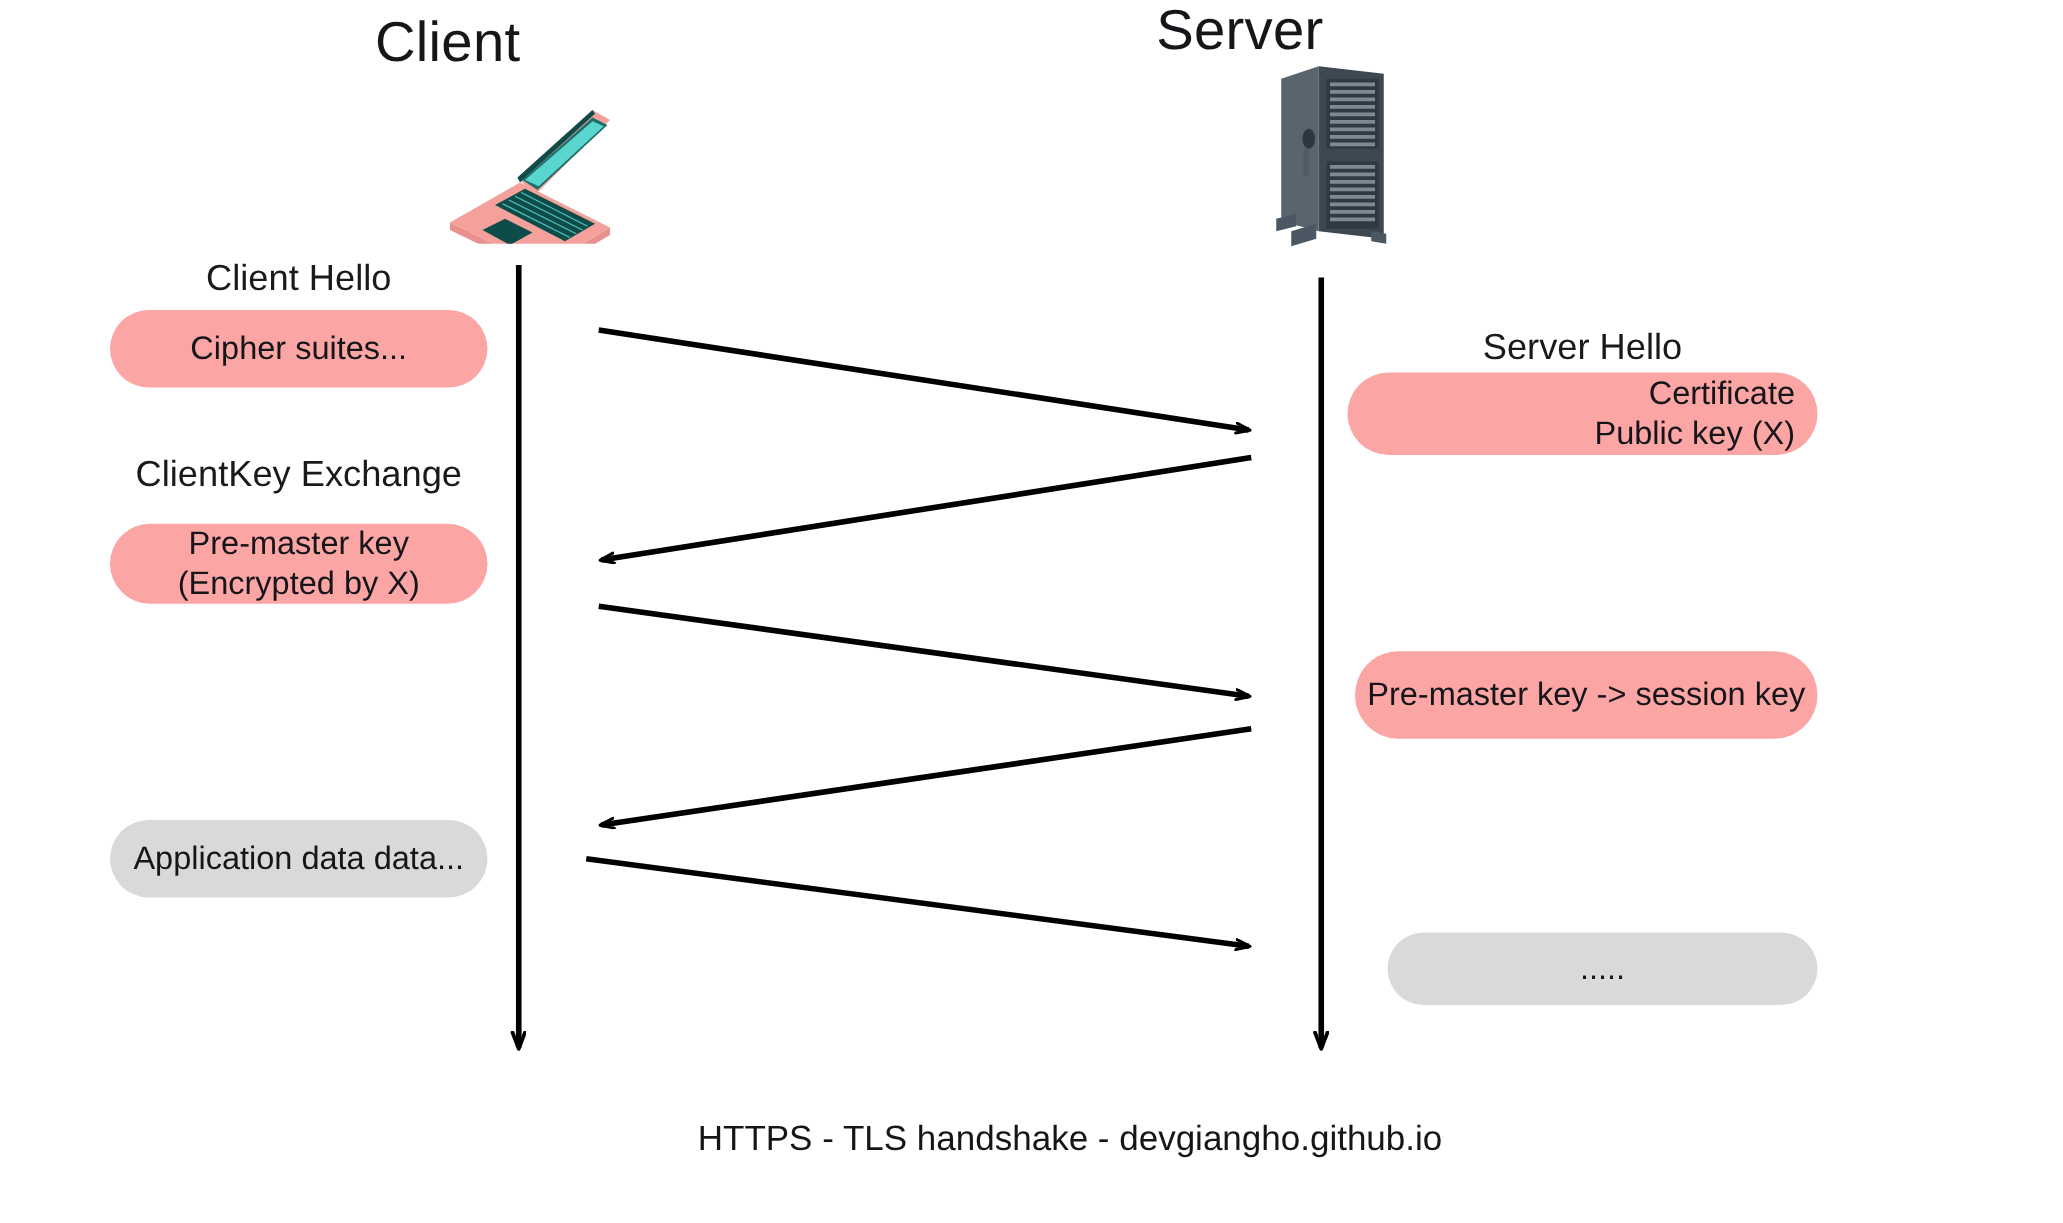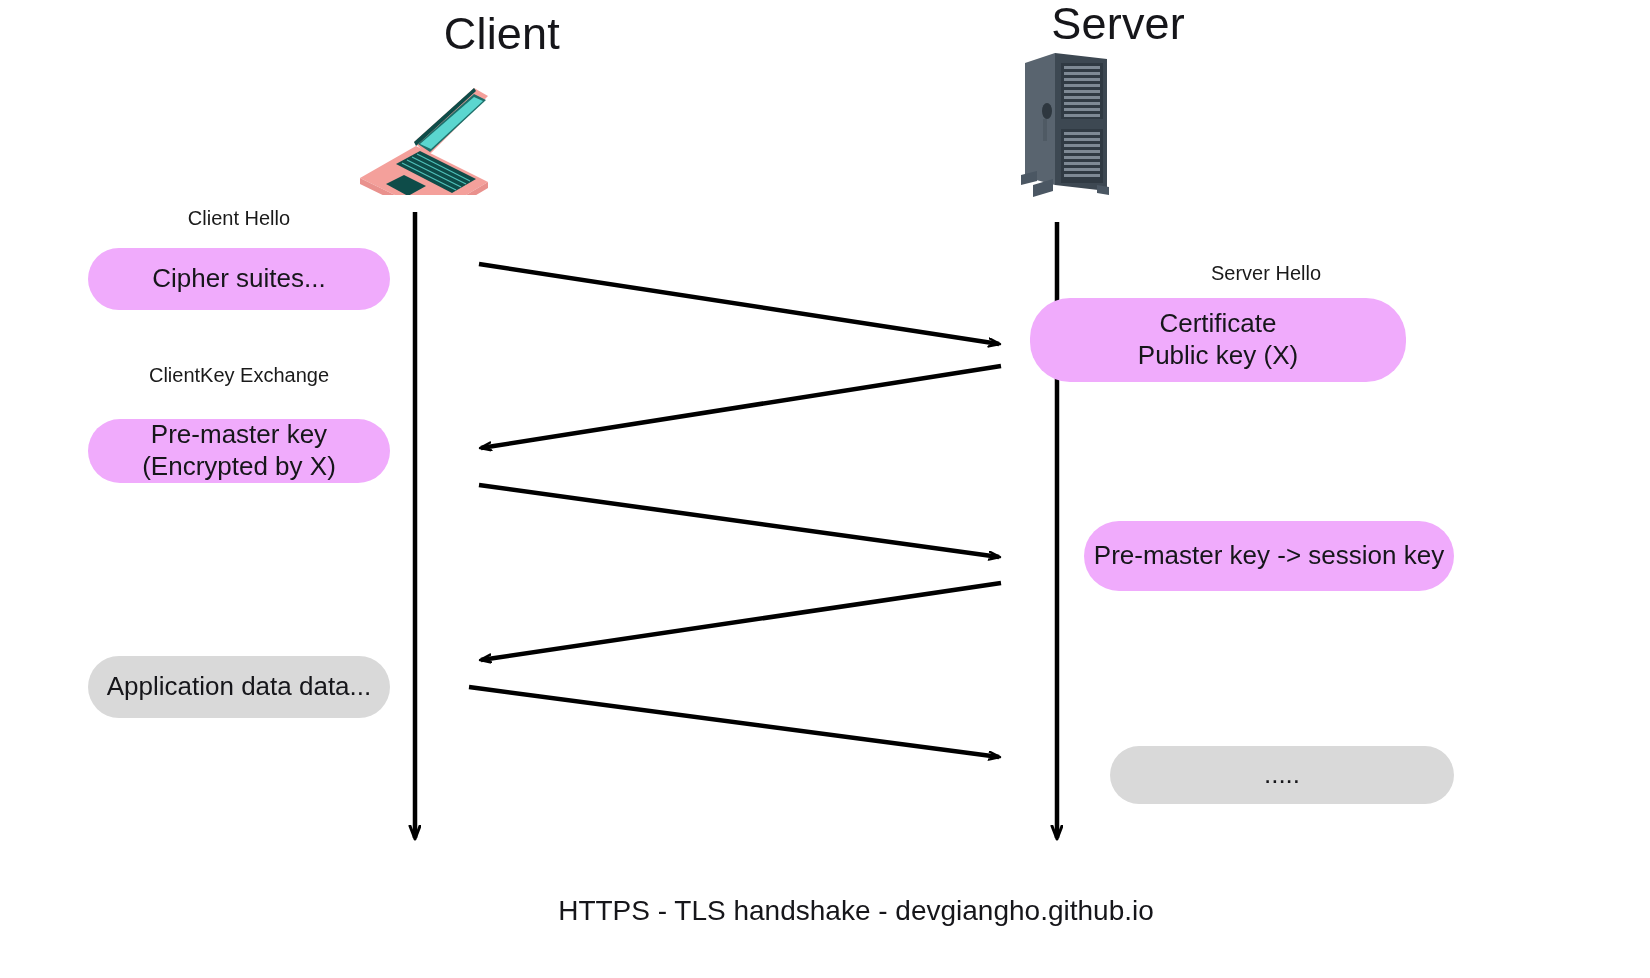--- a/index.html
+++ b/index.html
@@ -17,21 +17,21 @@
     height: 978px;
     background: #ffffff;
     overflow: hidden;
   }
   
   .actor-title {
     position: absolute;
     font-size: 45px;
     font-weight: 400;
     color: #16161a;
-    text-align: right;
+    text-align: left;
     white-space: nowrap;
     letter-spacing: 0.2px;
   }
   #client-title { left: 300px; top: 8px; width: 260px; }
   #server-title { left: 925px; top: -2px; width: 260px; }
 
   
   .icon-wrap { position: absolute; }
   #client-icon { left: 352px; top: 60px; width: 150px; height: 135px; }
   #server-icon { left: 1003px; top: 45px; width: 118px; height: 155px; }
@@ -41,42 +41,42 @@
     position: absolute;
     left: 0; top: 0;
     width: 1650px;
     height: 978px;
     pointer-events: none;
   }
 
   
   .step-label {
     position: absolute;
-    font-size: 20px;
+    font-size: 29px;
     color: #1a1a1a;
     text-align: center;
     white-space: nowrap;
   }
 
   
   .pill {
     position: absolute;
     border-radius: 40px;
     display: flex;
     flex-direction: column;
     align-items: center;
     justify-content: center;
     font-size: 26px;
     line-height: 1.22;
     color: #16161a;
     text-align: center;
     padding: 0 18px;
     box-sizing: border-box;
   }
-  .pill.orange { background: #f0abfc; }
+  .pill.orange { background: #fca5a5; }
   .pill.grey   { background: #d9d9d9; }
   .pill .line { white-space: nowrap; }
 
   
   #caption {
     position: absolute;
     left: 0;
     top: 895px;
     width: 1650px;
     text-align: center;
@@ -193,21 +193,21 @@
   <div class="pill grey" style="left:88px; top:656px; width:302px; height:62px;">
     <span class="line">Application data data...</span>
   </div>
 
   <div class="pill orange" style="left:88px; top:419px; width:302px; height:64px;">
     <span class="line">Pre-master key</span>
     <span class="line">(Encrypted by X)</span>
   </div>
 
   <div class="step-label" style="left:1078px; top:262px; width:376px;">Server Hello</div>
-  <div class="pill orange" style="left:1030px; top:298px; width:376px; height:84px;">
+  <div class="pill orange" style="left:1078px; top:298px; width:376px; height:66px;align-items:flex-end;">
     <span class="line">Certificate</span>
     <span class="line">Public key (X)</span>
   </div>
 
   <div class="pill orange" style="left:1084px; top:521px; width:370px; height:70px;">
     <span class="line">Pre-master key -&gt; session key</span>
   </div>
 
   <div class="pill grey" style="left:1110px; top:746px; width:344px; height:58px;">
     <span class="line">.....</span>

